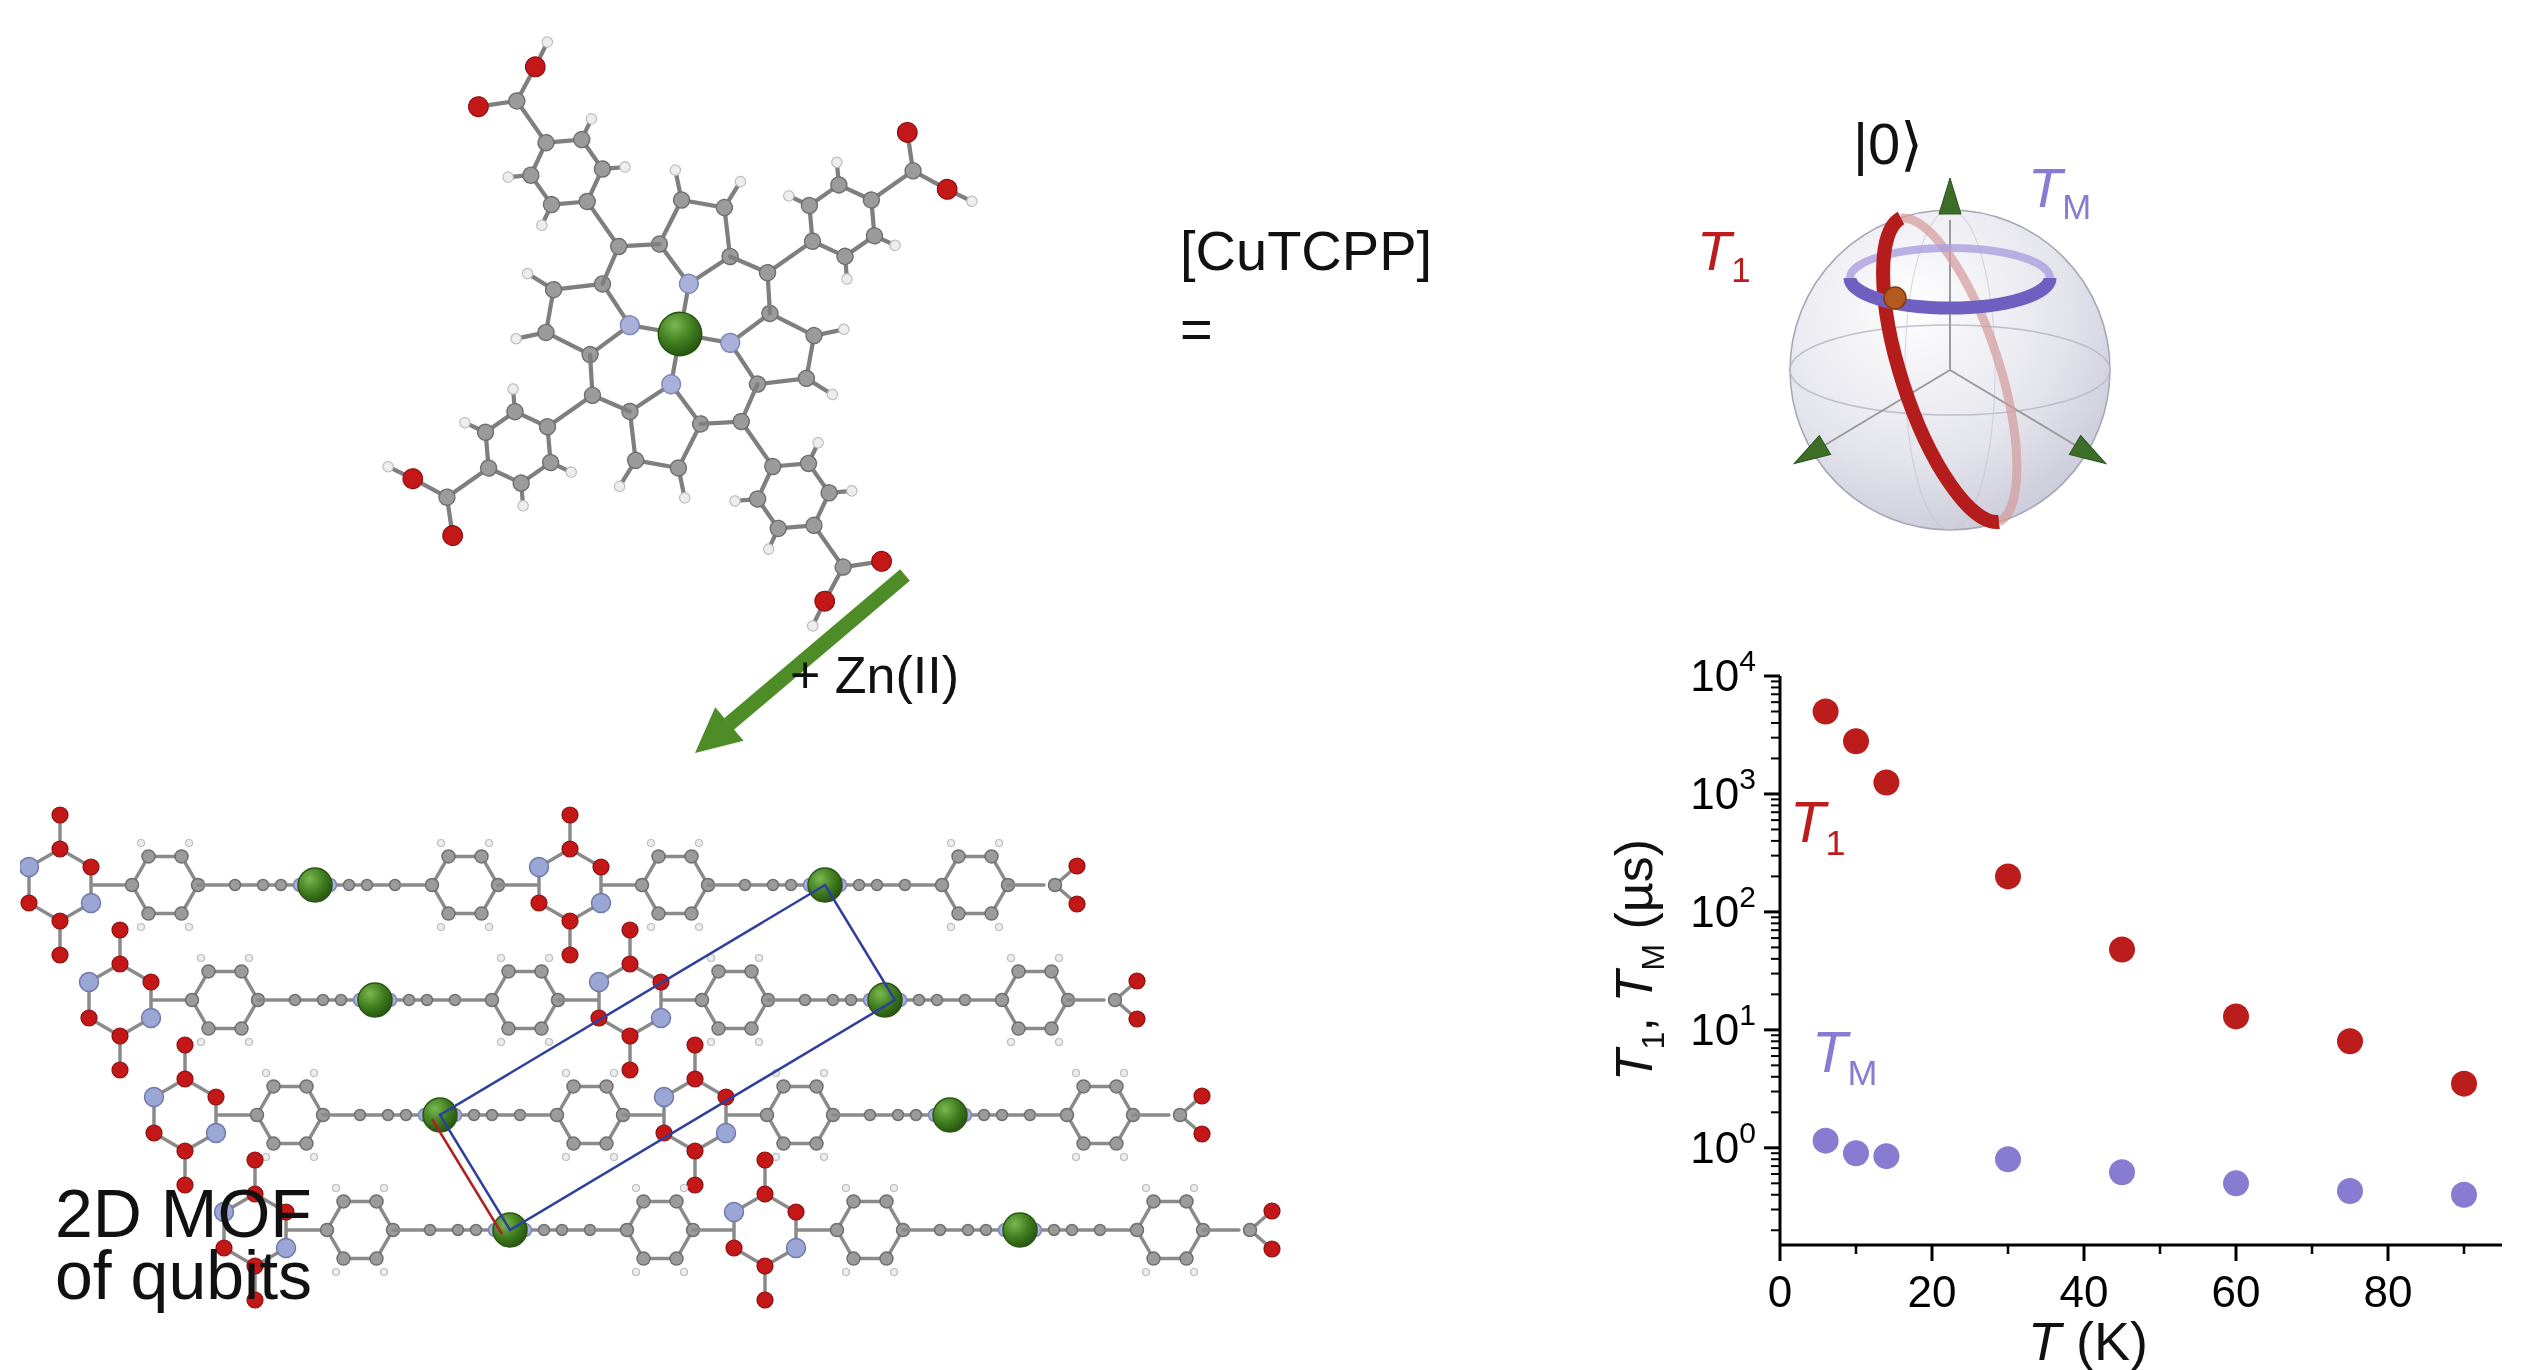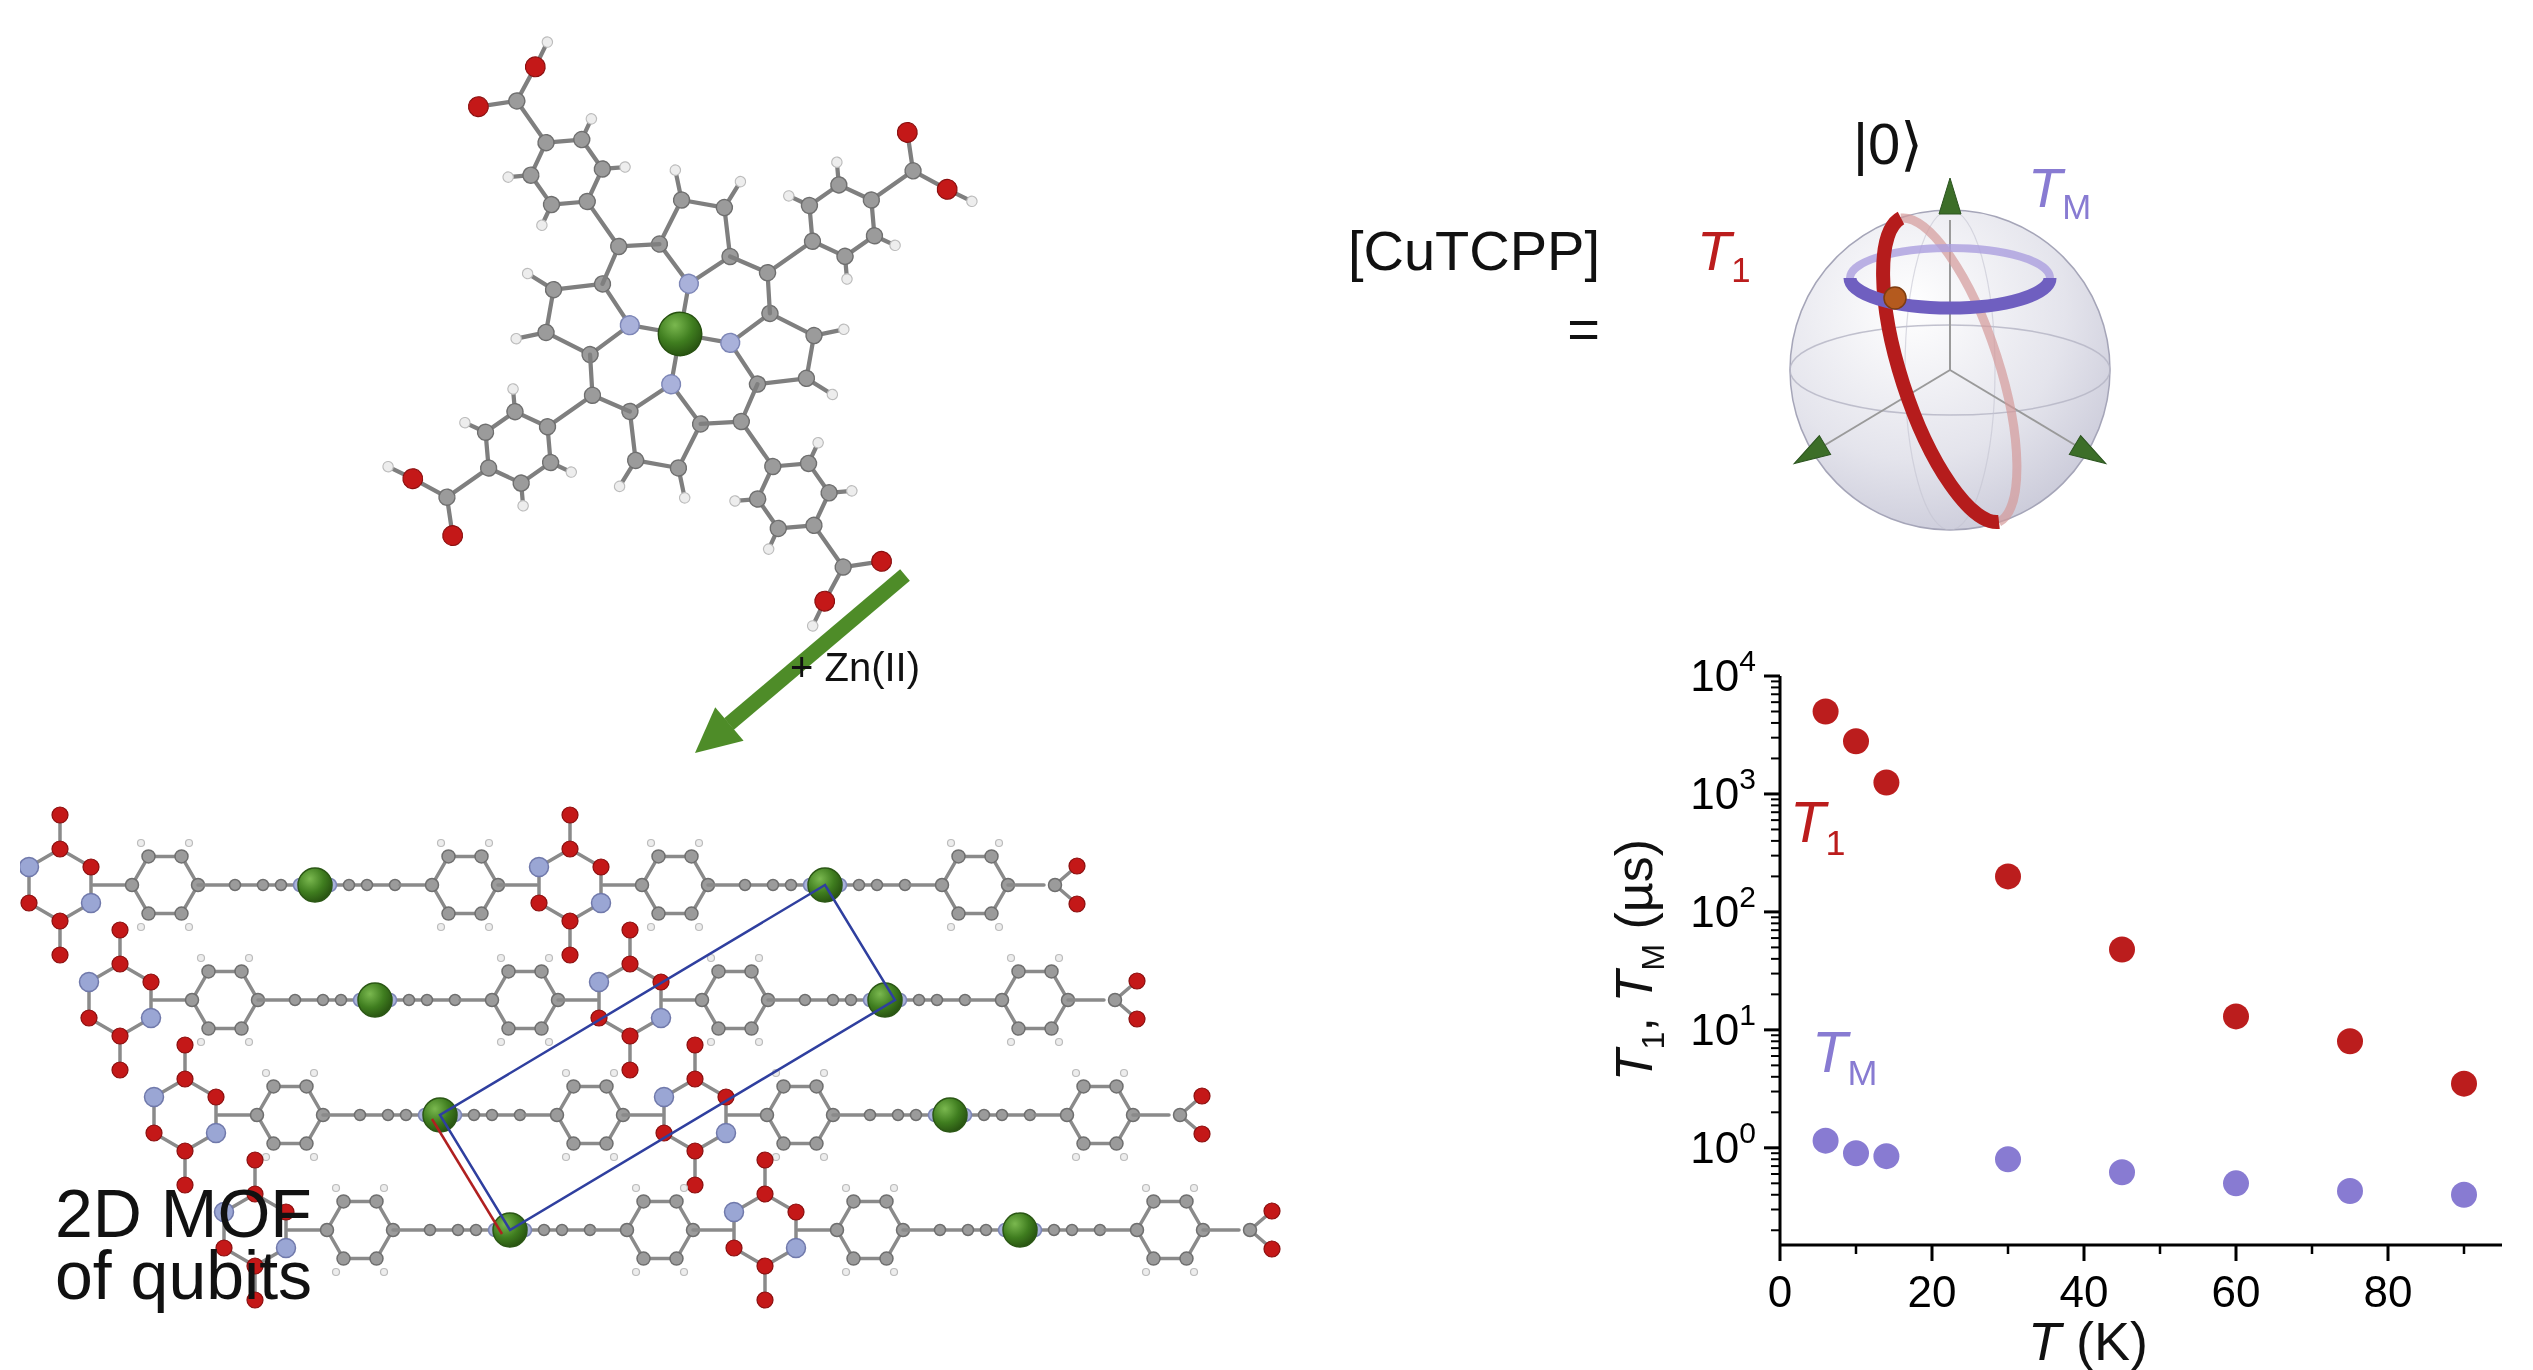--- a/index.html
+++ b/index.html
@@ -9,21 +9,21 @@
   sub{font-size:.62em}
   
   .bond{stroke:#7f7f7f;stroke-width:4.5;stroke-linecap:round}
   .bond2{stroke:#8a8a8a;stroke-width:3.5;stroke-linecap:round}
   .c{fill:#9b9b9b;stroke:#6f6f6f;stroke-width:1.5}
   .h{fill:#ededed;stroke:#bcbcbc;stroke-width:1.2}
   .n{fill:#a9b1da;stroke:#7d86b6;stroke-width:1.5}
   .o{fill:#c41818;stroke:#8a0f0f;stroke-width:1.2}
   .zn{fill:#9aa6d4;stroke:#7079ab;stroke-width:1.5}
   .cell{fill:none}
-  .cap{text-align:right}
+  .cap{text-align:left}
   #chart-svg text{font-family:"Liberation Sans",sans-serif}
   .nowrap{white-space:nowrap}
 </style>
 </head>
 <body>
 
 <svg class="abs" style="left:340px;top:-6px" width="680" height="680" viewBox="-360 -360 720 720">
   <defs>
     <radialGradient id="gcu1" cx="35%" cy="32%" r="75%">
       <stop offset="0%" stop-color="#7ab84f"></stop>
@@ -132,21 +132,21 @@
   <i>T</i><sub>M</sub>
 </div>
 <div class="abs nowrap" style="left: 1697px; top: 218px; font-size: 56px; color: rgb(187, 29, 29);">
   <i>T</i><sub>1</sub>
 </div>
 
 <svg class="abs" style="left:640px;top:560px" width="320" height="240" viewBox="0 0 320 240">
   <line x1="265" y1="15" x2="89" y2="164" stroke="#4e8c28" stroke-width="15"></line>
   <polygon points="55,193 75.2,147.2 103.6,180.8" fill="#4e8c28"></polygon>
 </svg>
-<div class="abs nowrap" style="left:790px;top:645px;font-size:40px">+ Zn(II)</div>
+<div class="abs nowrap" style="left:790px;top:645px;font-size:52px">+ Zn(II)</div>
 
 <svg class="abs" style="left:20px;top:770px" width="1340" height="590" viewBox="0 0 1340 590">
   <defs>
     <radialGradient id="gcu2" cx="35%" cy="32%" r="75%">
       <stop offset="0%" stop-color="#7ab84f"></stop>
         <stop offset="55%" stop-color="#3f7d1f"></stop>
         <stop offset="100%" stop-color="#264f10"></stop>
     </radialGradient>
     <g id="ph">
       <line class="bond2" x1="33" y1="0" x2="16.5" y2="28.6"></line>

